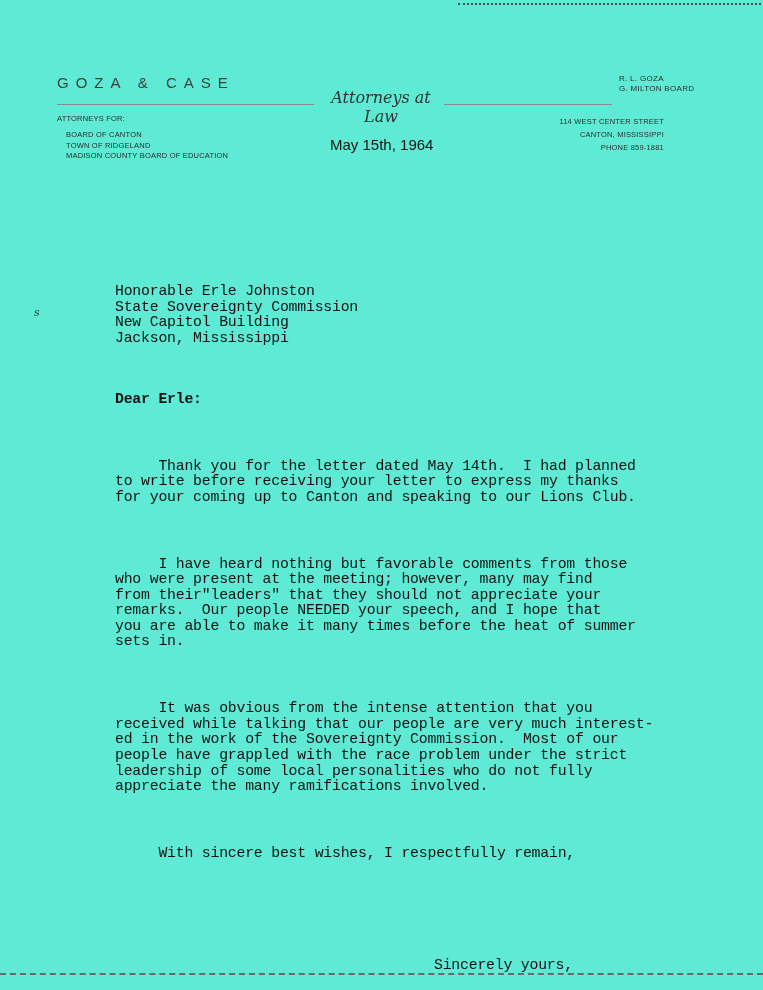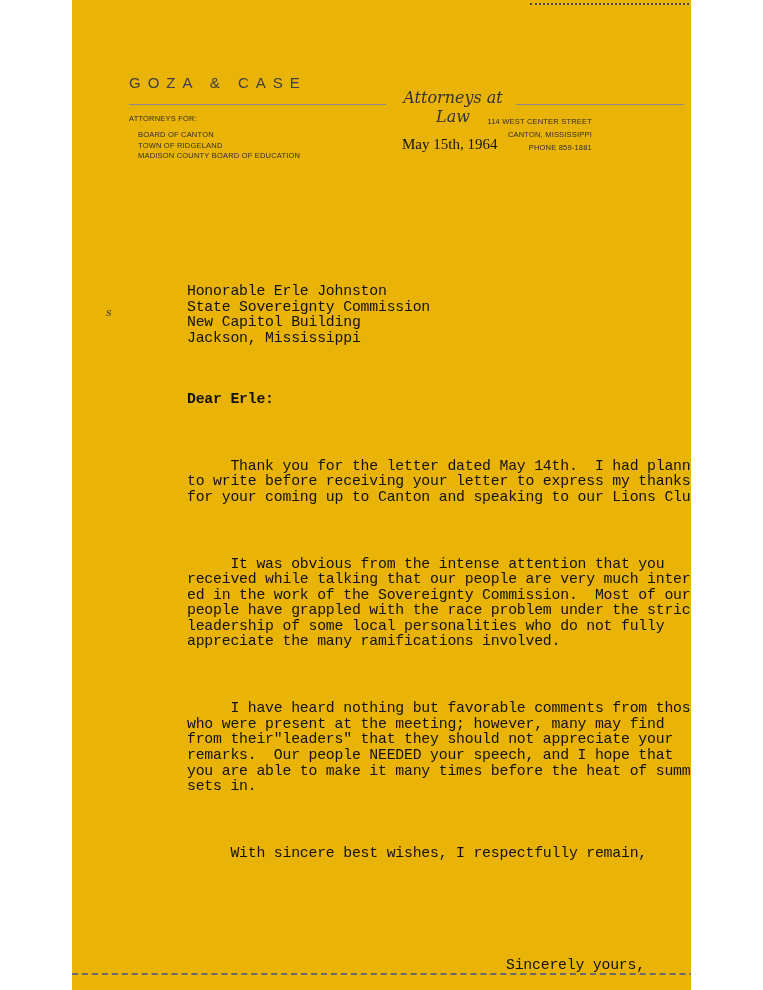--- a/index.html
+++ b/index.html
@@ -1,18 +1,18 @@
 <!DOCTYPE html>
 <html><head>
 <meta charset="utf-8">
 <style>
   html, body { margin:0; padding:0; background:#ffffff; }
   .page {
-    position:relative; width:619px; height:990px; margin:0 auto;
-    background:#eab308; overflow:hidden;
+    position:relative; width:763px; height:990px; margin:0 auto;
+    background:#5eead4; overflow:hidden;
     font-family:"Liberation Sans", sans-serif; color:#1c1c1c;
   }
 
   
   .dotted-top { position:absolute; left:458px; top:3px; width:303px; border-top:2px dotted #4a4a4a; }
   .dashed-bottom { position:absolute; left:0px; top:973px; width:763px; border-top:2px dashed #6a6a6a; }
 
   
   .firm-name {
     position:absolute; left:57px; top:74px;
@@ -32,21 +32,21 @@
   .attorneys-for-label {
     position:absolute; left:57px; top:114px;
     font-size:7.5px; color:#2e2e2e; letter-spacing:0.2px;
   }
   .attorneys-list {
     position:absolute; left:66px; top:130px;
     font-size:7.5px; line-height:10.5px; color:#2e2e2e; letter-spacing:0.2px;
   }
   .date {
     position:absolute; left:330px; top:136px;
-    font-family:Liberation Serif, serif; font-size:15px; color:#141414;
+    font-family:Liberation Sans, sans-serif; font-size:15px; color:#141414;
   }
   .address {
     position:absolute; right:99px; top:115px; text-align:right;
     font-size:7.5px; line-height:13px; color:#2e2e2e; letter-spacing:0.2px;
   }
 
   
   .margin-mark {
     position:absolute; left:34px; top:306px;
     font-family:"DejaVu Serif", serif; font-style:italic; font-size:11px; color:#3a3a3a;
@@ -99,32 +99,32 @@
 
   <div class="body-text">
     <div class="recipient">Honorable Erle Johnston
 State Sovereignty Commission
 New Capitol Building
 Jackson, Mississippi</div>
     <div class="salutation">Dear Erle:</div>
     <div class="para">     Thank you for the letter dated May 14th.  I had planned
 to write before receiving your letter to express my thanks
 for your coming up to Canton and speaking to our Lions Club.</div>
+    <div class="para">     I have heard nothing but favorable comments from those
+who were present at the meeting; however, many may find
+from their"leaders" that they should not appreciate your
+remarks.  Our people NEEDED your speech, and I hope that
+you are able to make it many times before the heat of summer
+sets in.</div>
     <div class="para">     It was obvious from the intense attention that you
 received while talking that our people are very much interest-
 ed in the work of the Sovereignty Commission.  Most of our
 people have grappled with the race problem under the strict
 leadership of some local personalities who do not fully
 appreciate the many ramifications involved.</div>
-    <div class="para">     I have heard nothing but favorable comments from those
-who were present at the meeting; however, many may find
-from their"leaders" that they should not appreciate your
-remarks.  Our people NEEDED your speech, and I hope that
-you are able to make it many times before the heat of summer
-sets in.</div>
     <div class="para">     With sincere best wishes, I respectfully remain,</div>
 
     <div class="closing-block">
       <div>Sincerely yours,</div>
       
       
     </div>
   </div>
 
   <div class="dashed-bottom"></div>

